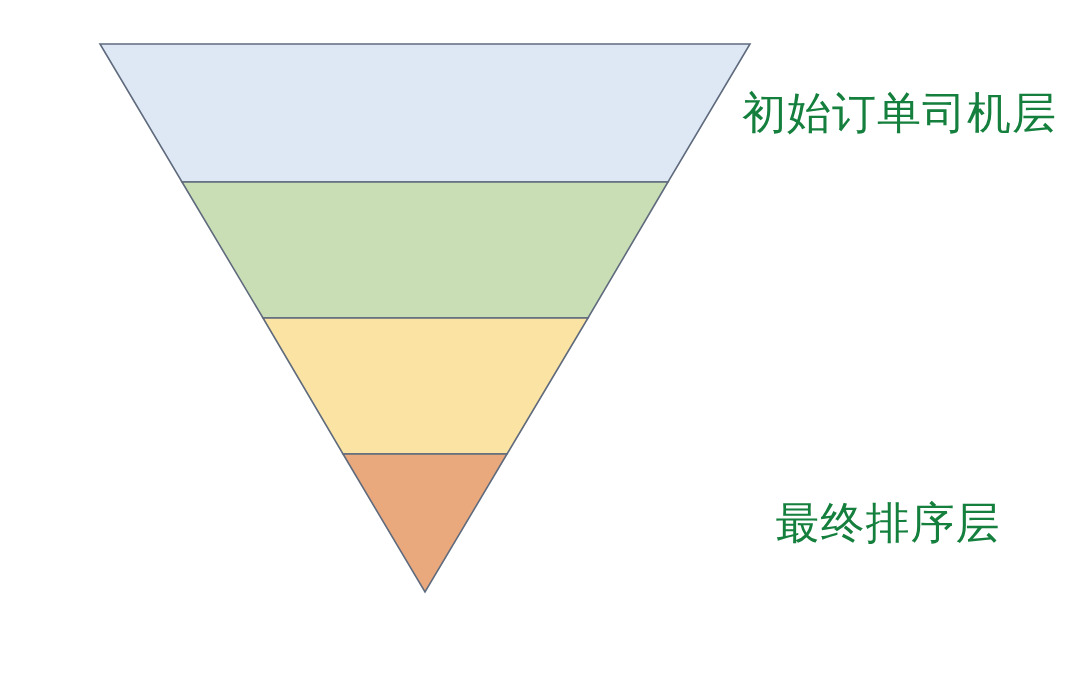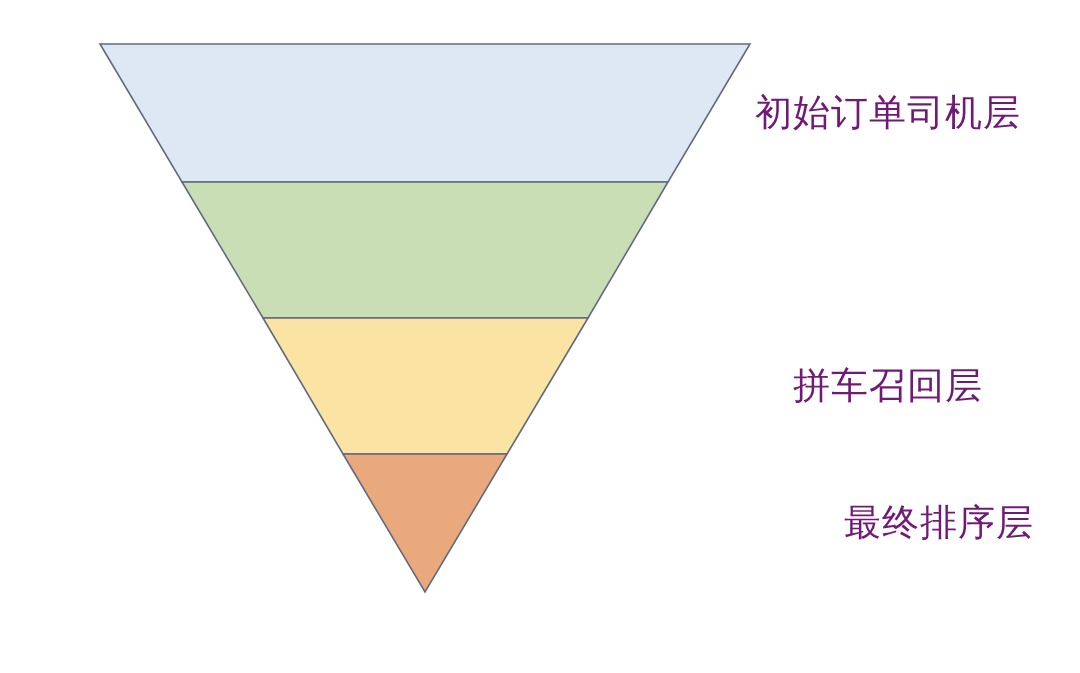--- a/index.html
+++ b/index.html
@@ -24,42 +24,41 @@
     stroke-width: 1.6;
     stroke-linejoin: miter;
   }
   .layer-label {
     position: absolute;
     left: 742px;
     width: 292px;
     height: 48px;
     line-height: 48px;
     text-align: center;
-    font-size: 37px;
+    font-size: 44px;
     letter-spacing: 1px;
-    color: #701a75;
+    color: #15803d;
     white-space: nowrap;
   }
   .label-1 { top: 89px; }
   .label-2 { top: 226px; }
   .label-3 { top: 362px; }
-  .label-4 { top: 499px; text-align: right; }
+  .label-4 { top: 499px; }
 </style>
 </head>
 <body>
 
 <div class="canvas">
 
   <svg class="funnel-svg" width="1080" height="673" viewBox="0 0 1080 673">
     <polygon points="100,44 750,44 668,182 182,182" fill="#dee8f5" stroke="#5f6b7d"></polygon>
     <polygon points="182,182 668,182 588,318 263,318" fill="#cadeb6" stroke="#5f6b7d"></polygon>
     <polygon points="263,318 588,318 507,454 343,454" fill="#fbe3a3" stroke="#5f6b7d"></polygon>
     <polygon points="343,454 507,454 425,592" fill="#eaa87d" stroke="#5f6b7d"></polygon>
   </svg>
 
   <div class="layer-label label-1">初始订单司机层</div>
 
 
-  <div class="layer-label label-3">拼车召回层</div>
 
   <div class="layer-label label-4">最终排序层</div>
 
 </div>
 
 </body></html>

